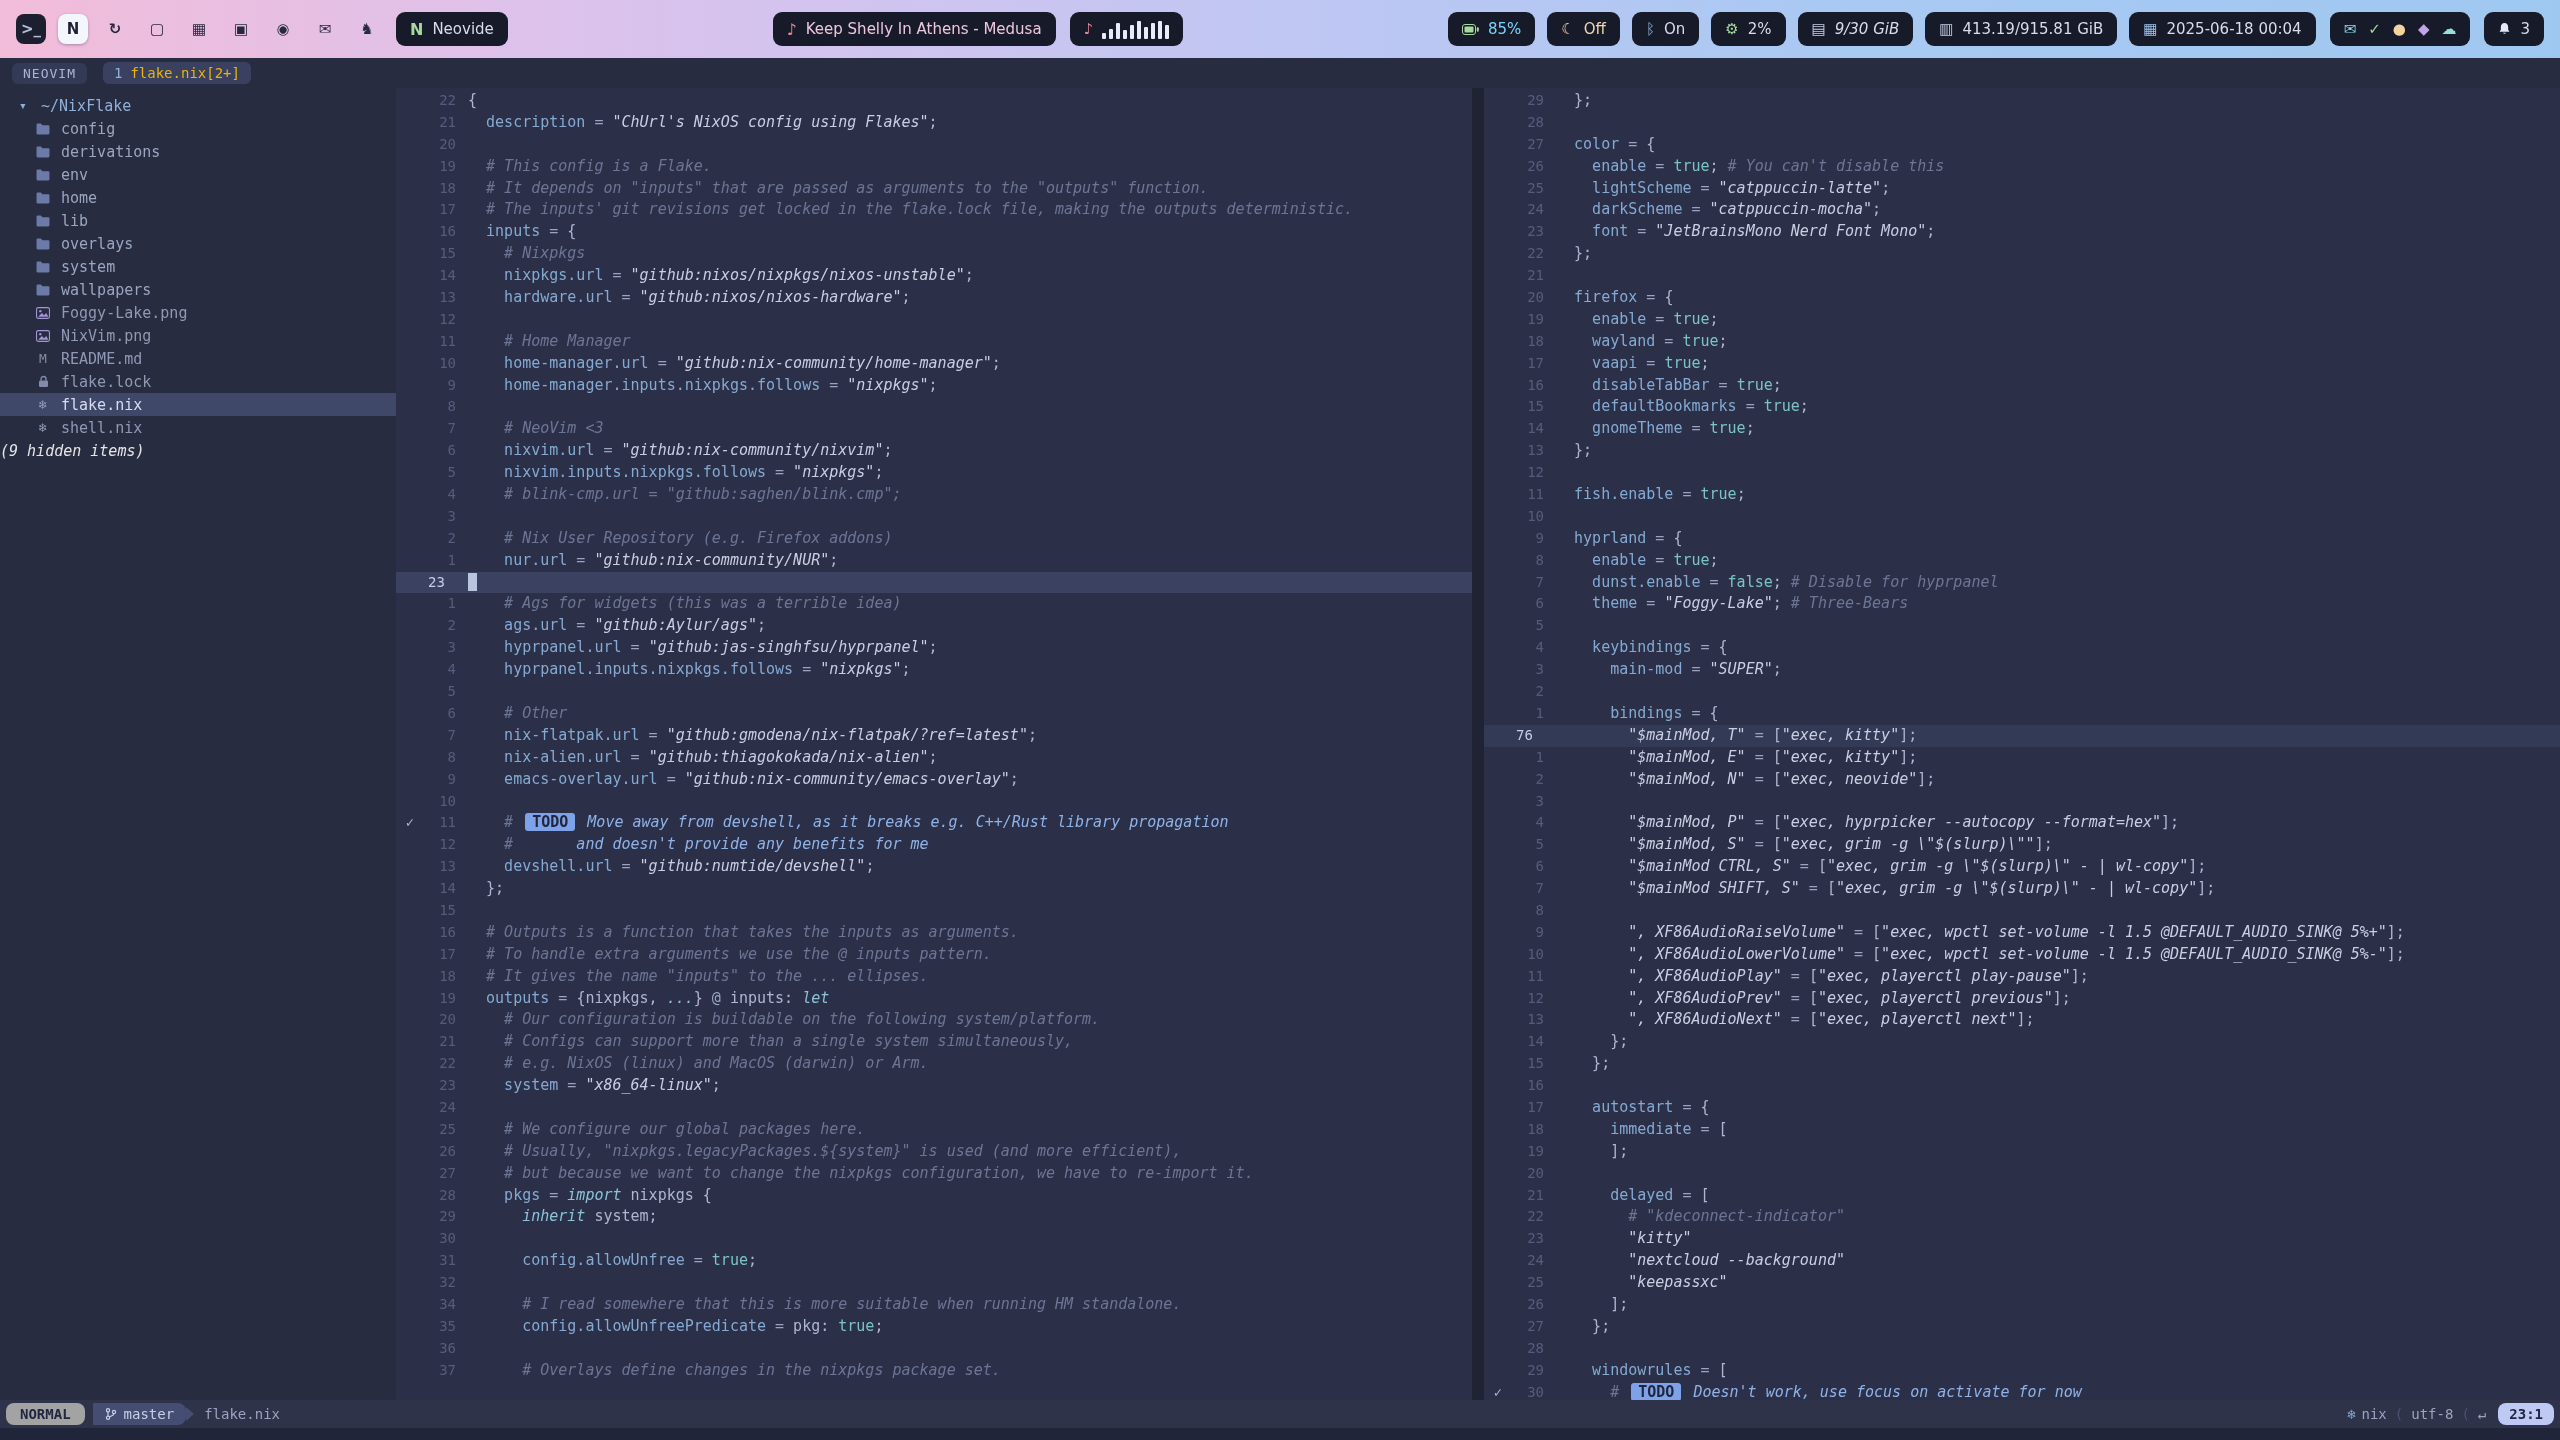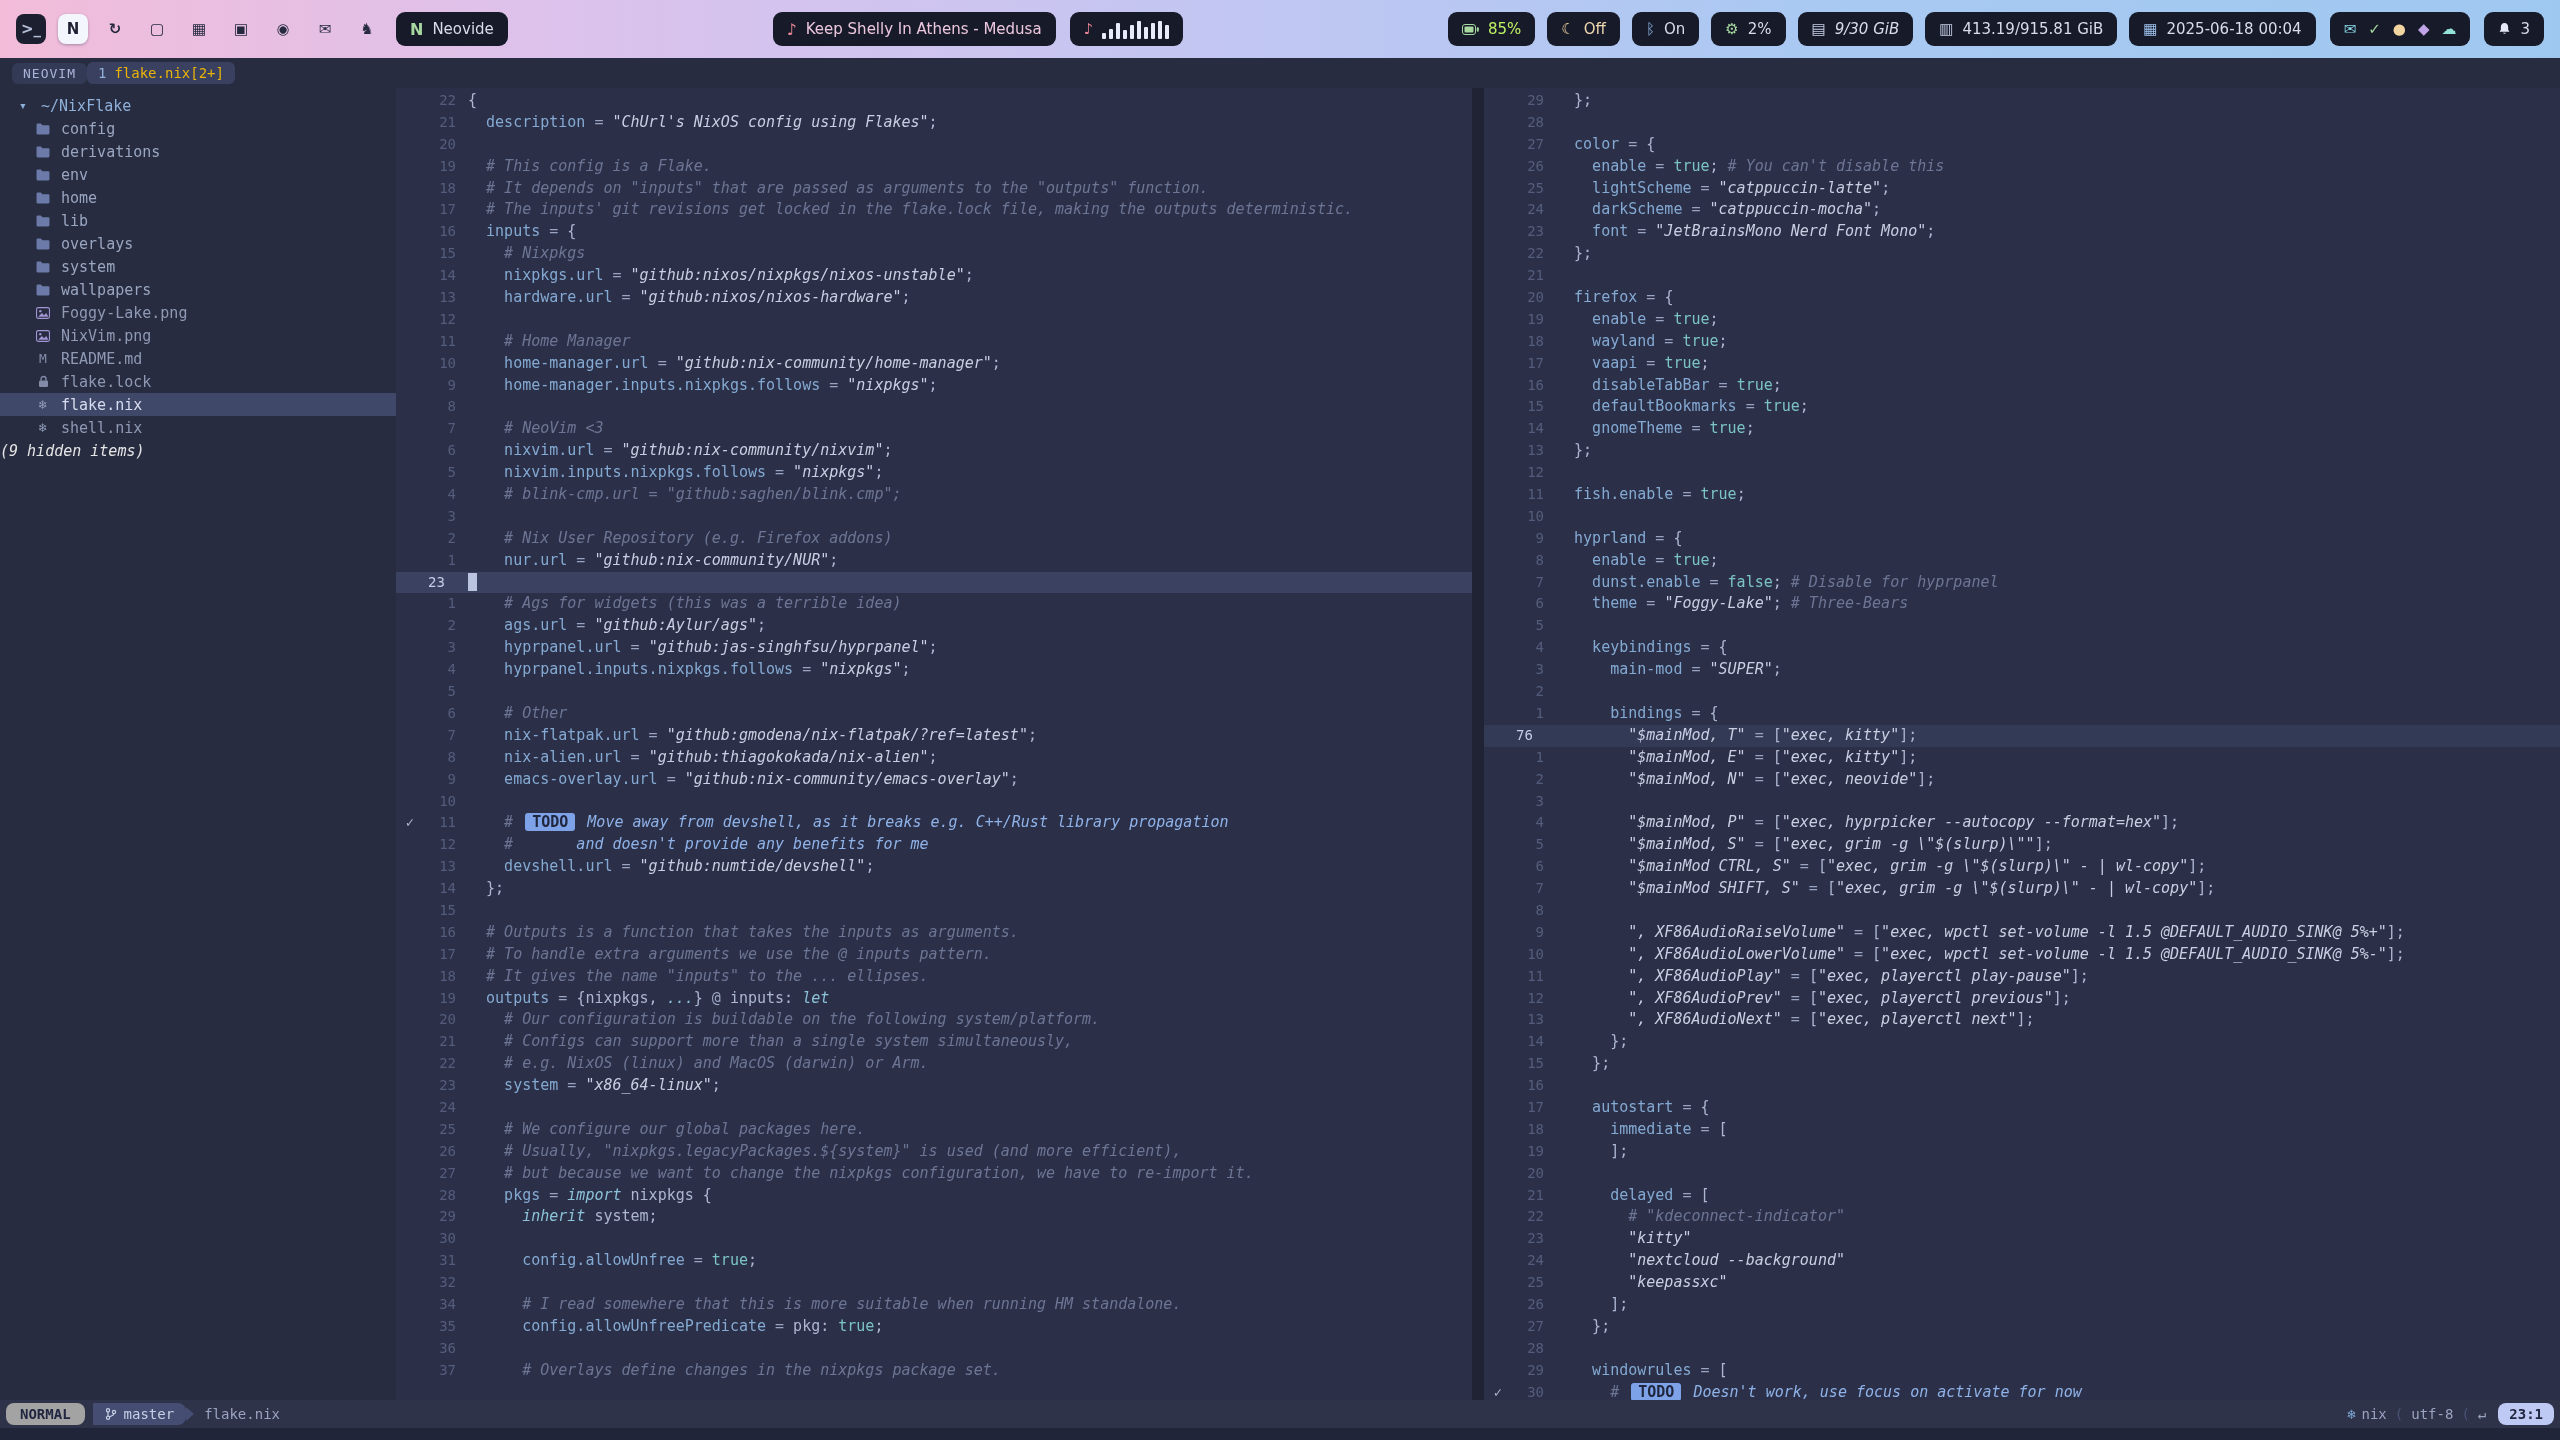--- a/index.html
+++ b/index.html
@@ -24,21 +24,21 @@
   .flex-sp{flex:1}
   .modules{display:flex;align-items:center;gap:12px}
   .mod .ico{font-size:15px;display:flex;align-items:center}
   .tray-chip{gap:12px}
   .tray-chip .ico{font-size:15px}
   .bell-chip .ico{color:#e6eaf8}
   .ico{display:inline-flex;align-items:center;justify-content:center}
 
   
   .main{flex:1;display:flex;flex-direction:column;min-height:0}
-  .tabline{height:30px;flex:none;background:#272c40;display:flex;align-items:center;padding-left:12px;}
+  .tabline{height:30px;flex:none;background:#272c40;display:flex;align-items:center;padding-left:12px;gap:16px}
   .src-label{background:#333a55;color:#aab4d8;font-size:13px;letter-spacing:1px;padding:3px 11px;border-radius:6px;font-family:"DejaVu Sans Mono",monospace}
   .buf-tab{display:flex;gap:8px;background:#3a4160;border-radius:6px;padding:3px 11px;font-family:"DejaVu Sans Mono",monospace;font-size:14px;cursor:pointer}
   .tab-idx{color:#8fb0d8}
   .tab-name{color:#eab308}
 
   .content{flex:1;display:flex;min-height:0}
   .sidebar{width:396px;flex:none;background:#272c40;padding-top:6px;font-family:"DejaVu Sans Mono",monospace;font-size:15px;overflow:hidden}
   .tree-row{height:23px;display:flex;align-items:center;gap:9px;padding-left:34px;color:#9aa6c0;cursor:pointer;white-space:nowrap}
   .tree-row.root{padding-left:14px;color:#8fb0d8}
   .tree-row.file{color:#8f99b4}
@@ -145,21 +145,21 @@
     <div class="flex-sp"></div>
     <div class="modules" id="modules">
         <div class="chip mod">
           <span class="ico" style="color: rgb(166, 216, 160);">
             <svg width="17" height="11" viewBox="0 0 17 11">
               <rect x="0.5" y="0.5" width="13" height="10" rx="2.5" fill="none" stroke="currentColor"></rect>
               <rect x="2.5" y="2.5" width="9" height="6" rx="1" fill="currentColor"></rect>
               <rect x="14.8" y="3.2" width="2" height="4.6" rx="1" fill="currentColor"></rect>
             </svg>
           </span>
-          <span style="color: #bef264;">85%</span>
+          <span style="color: #7dd3fc;">85%</span>
         </div>
         <div class="chip mod">
           <span class="ico" style="color: rgb(242, 213, 160);">☾</span>
           <span style="color: rgb(240, 216, 176);">Off</span>
         </div>
         <div class="chip mod">
           <span class="ico" style="color: rgb(143, 184, 232);">ᛒ</span>
           <span style="color: rgb(216, 220, 236);">On</span>
         </div>
         <div class="chip mod">

